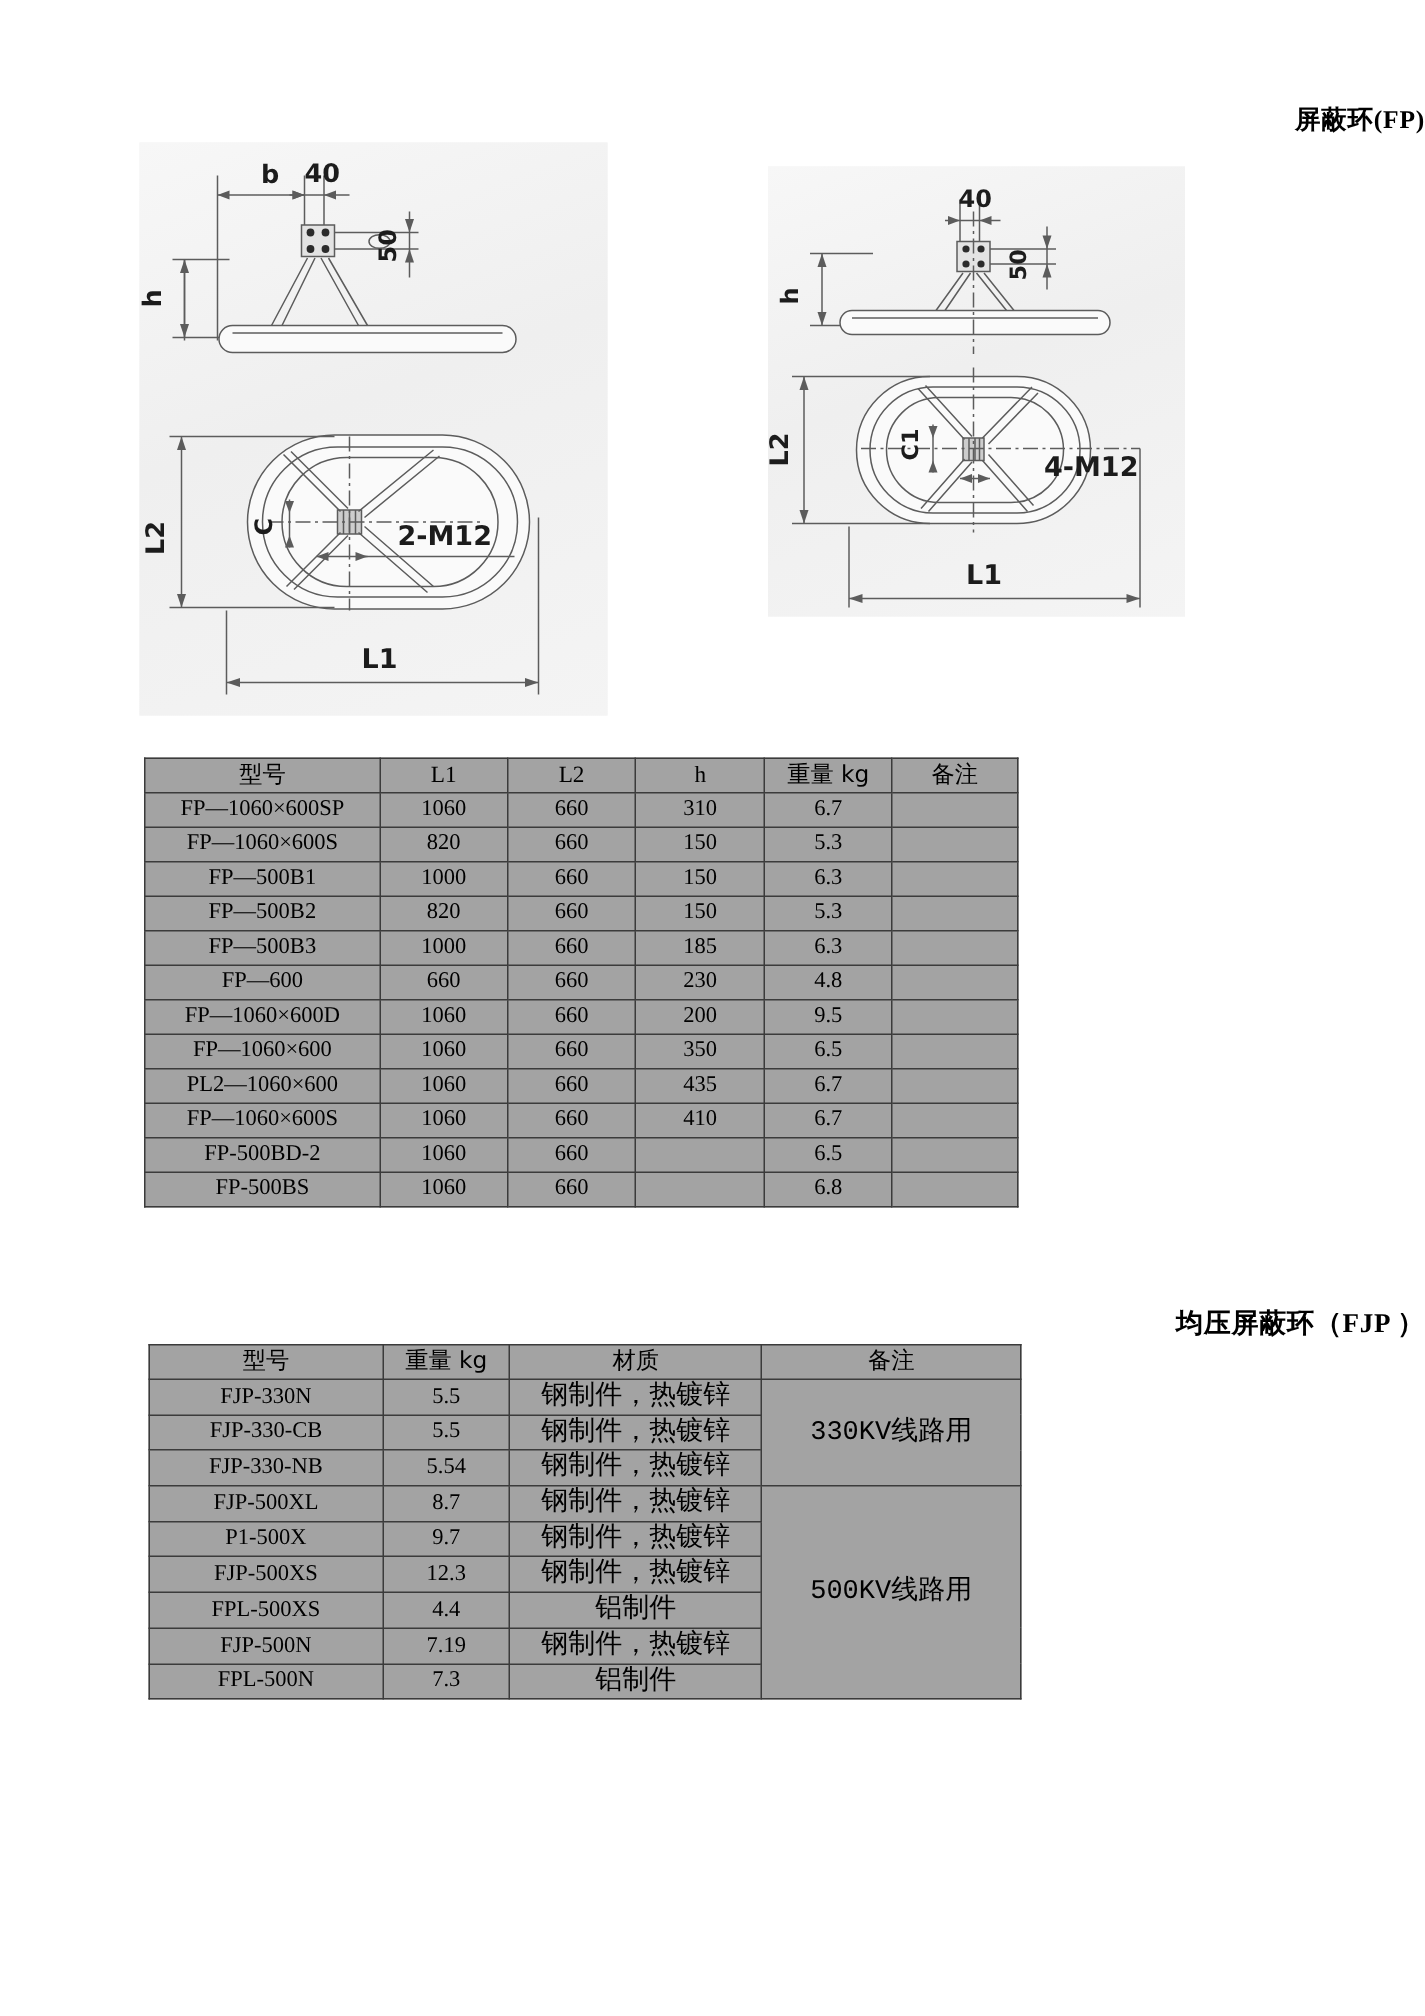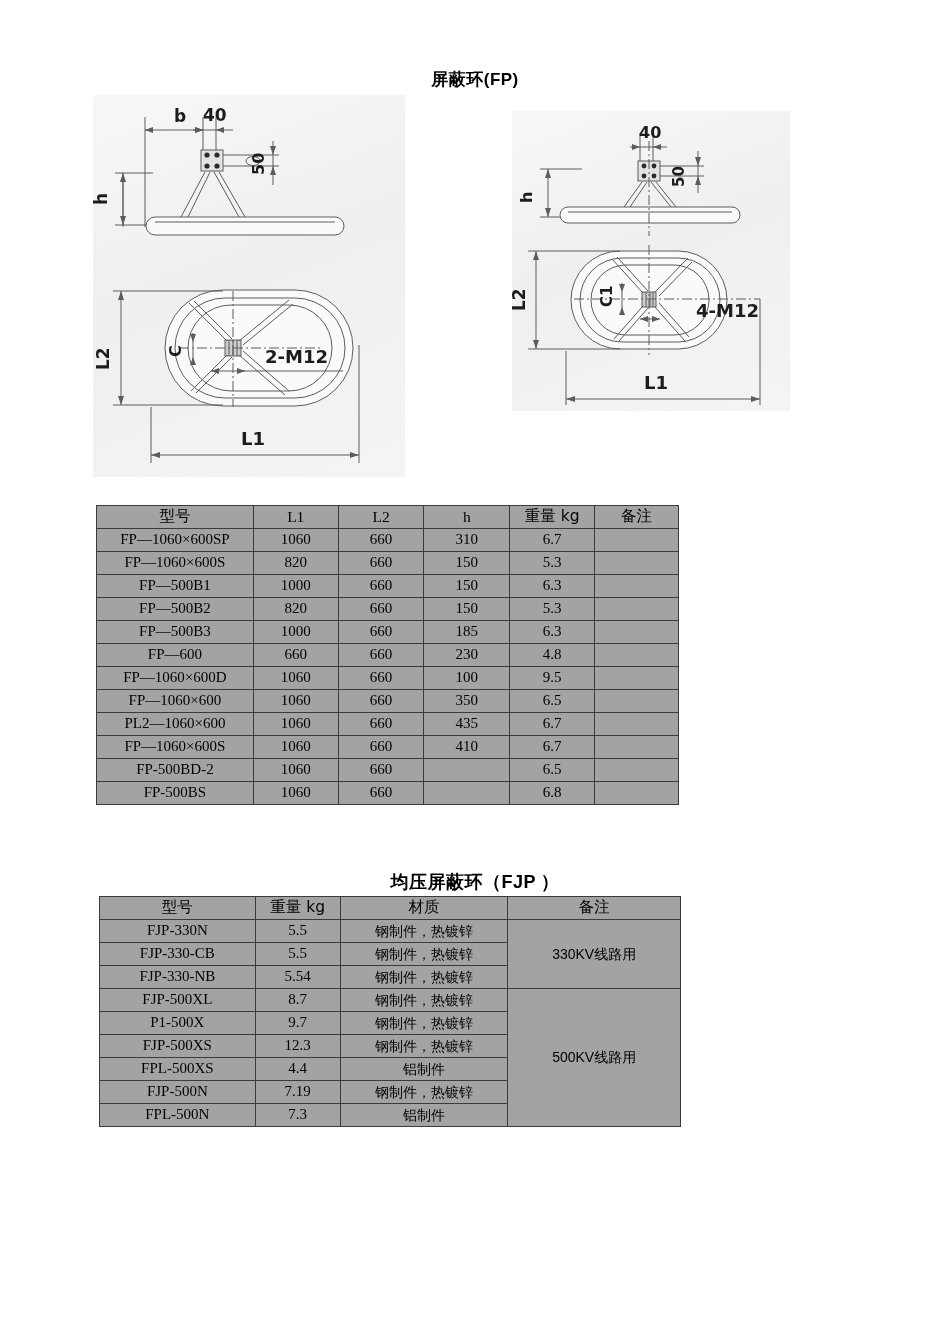--- a/index.html
+++ b/index.html
@@ -13,22 +13,22 @@
     position: relative;
     font-family: "Liberation Serif", "DejaVu Serif", serif;
     color: #000000;
     overflow: hidden;
   }
 
   
   .heading {
     position: absolute;
     width: 100%;
-    text-align: center;
-    font-family: Liberation Sans, sans-serif;
+    text-align: right;
+    font-family: Liberation Serif, serif;
     font-weight: bold;
     font-size: 17px;
     letter-spacing: 0.5px;
   }
   #heading-fp { top: 68px; }
   #heading-fjp { top: 870px; font-size: 18px; }
 
   
   #figure-area {
     position: absolute;
@@ -78,21 +78,21 @@
   #table-fp  col.c-l2     { width: 86px; }
   #table-fp  col.c-h      { width: 86px; }
   #table-fp  col.c-w      { width: 85px; }
   #table-fp  col.c-note   { width: 84px; }
 
   #table-fjp col.f-model  { width: 156px; }
   #table-fjp col.f-weight { width: 85px; }
   #table-fjp col.f-mat    { width: 168px; }
   #table-fjp col.f-note   { width: 173px; }
 
-  .cn { font-family: Liberation Sans, sans-serif; font-size: 14px; }
+  .cn { font-family: Liberation Mono, monospace; font-size: 18px; }
   .hdr-cn { font-family: "DejaVu Sans", "Liberation Sans", sans-serif; font-size: 15px; }
 </style>
 </head>
 <body>
 
 <div class="heading" id="heading-fp">屏蔽环(FP)</div>
 
 <div id="figure-area">
 
   <div class="fig-block" id="fig-left">
@@ -336,21 +336,21 @@
         <td>660</td>
         <td>660</td>
         <td>230</td>
         <td>4.8</td>
         <td></td>
       </tr>
       <tr>
         <td>FP—1060×600D</td>
         <td>1060</td>
         <td>660</td>
-        <td>100</td>
+        <td>200</td>
         <td>9.5</td>
         <td></td>
       </tr>
       <tr>
         <td>FP—1060×600</td>
         <td>1060</td>
         <td>660</td>
         <td>350</td>
         <td>6.5</td>
         <td></td>

